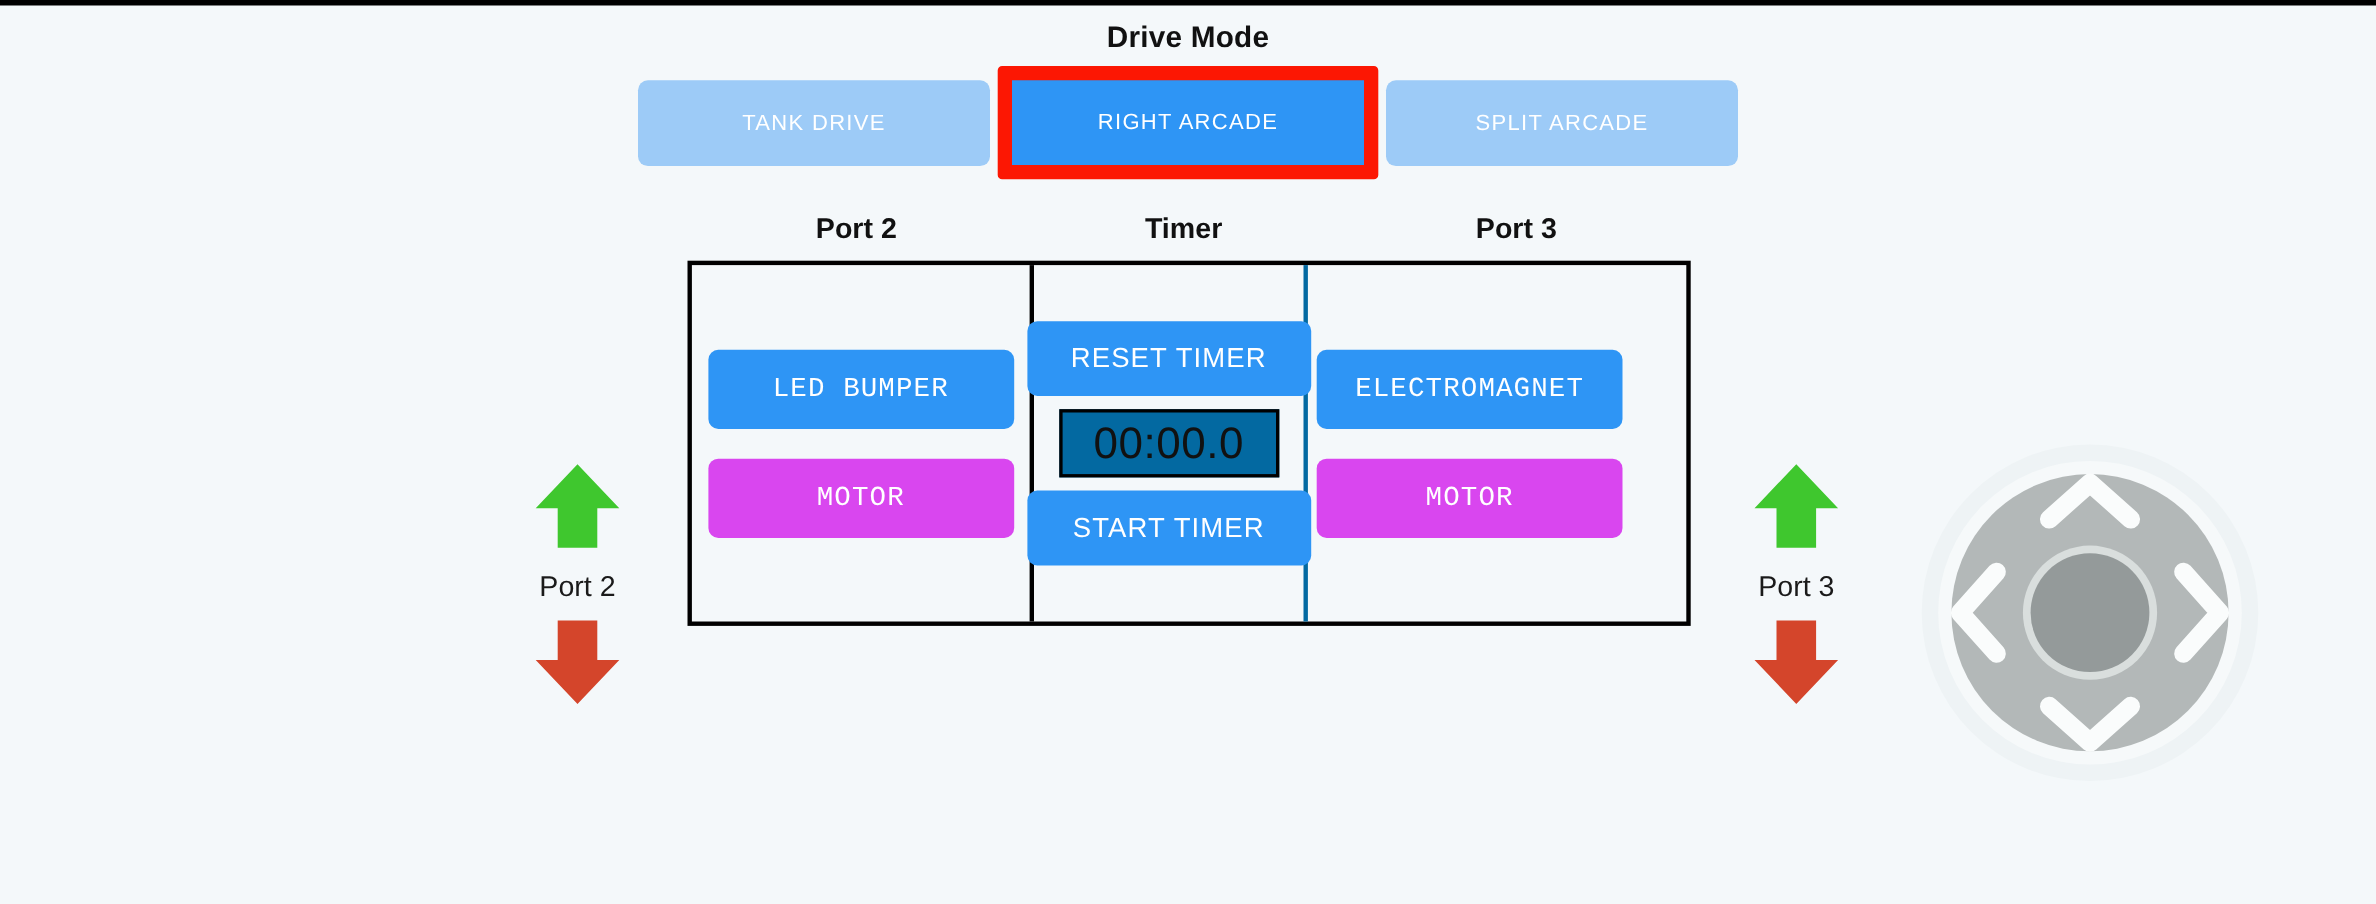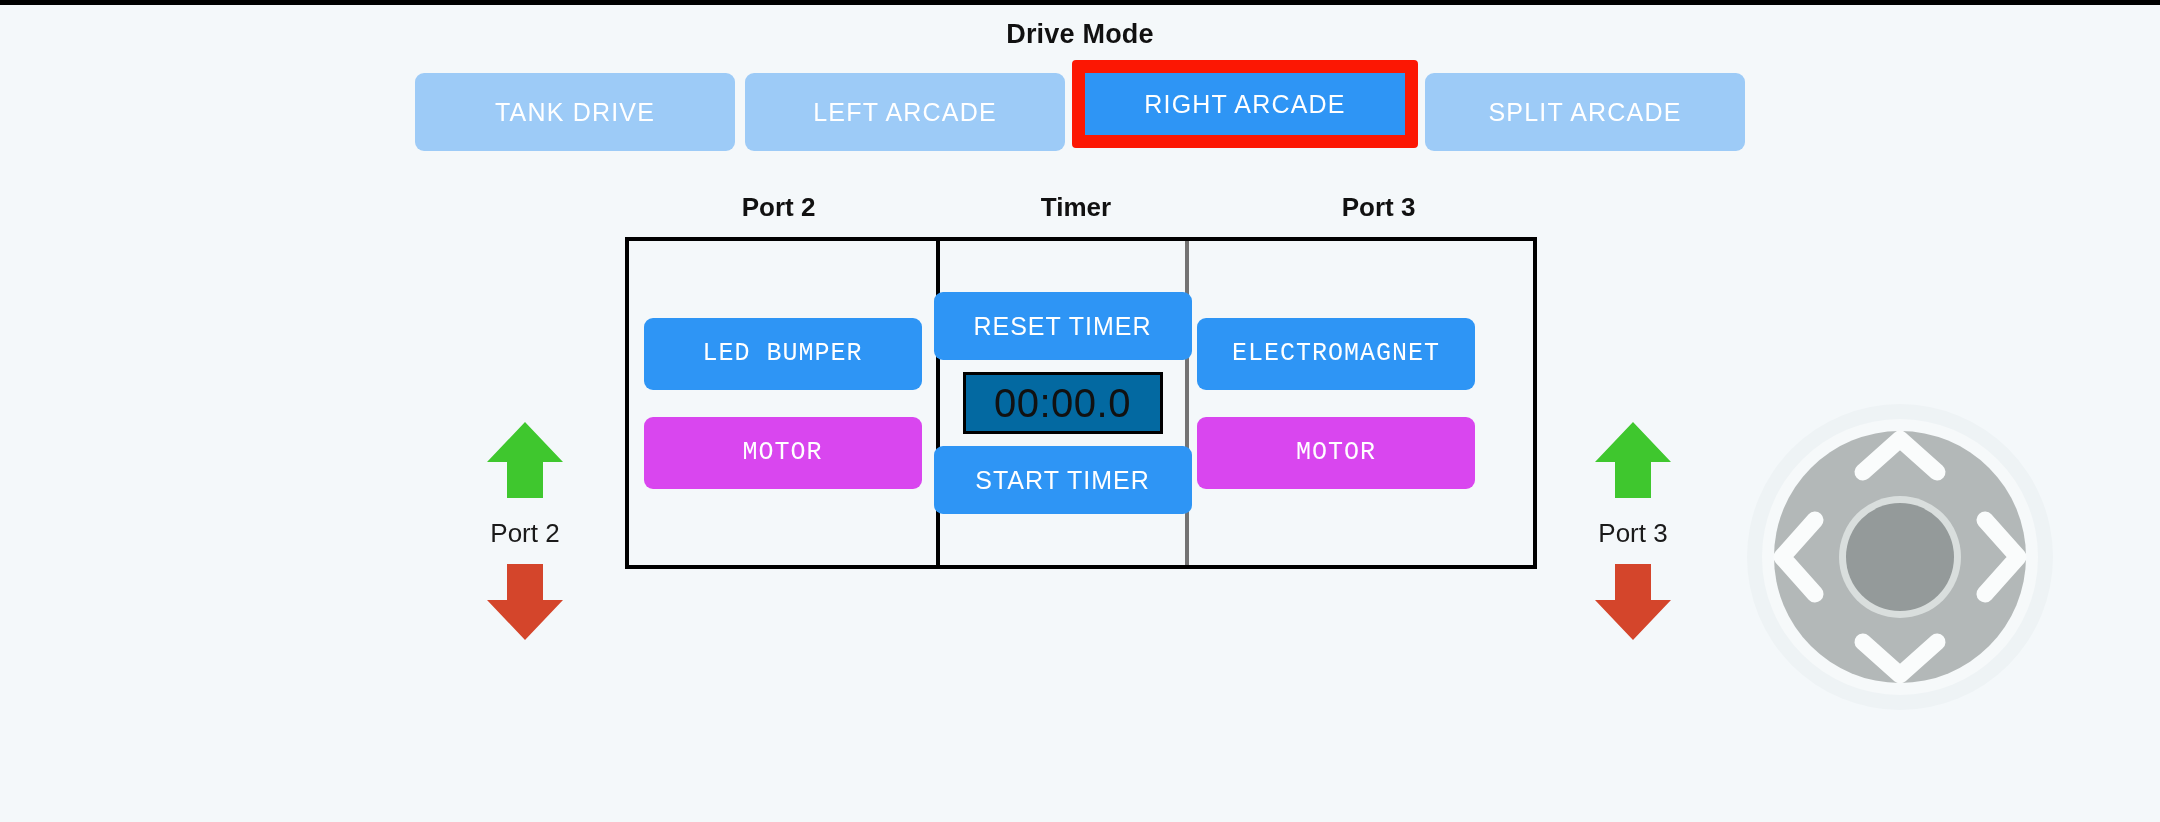--- a/index.html
+++ b/index.html
@@ -42,36 +42,36 @@
     justify-content: center;
     align-items: flex-start;
     gap: 10px;
   }
   .mode-btn {
     width: 320px;
     height: 78px;
     border-radius: 9px;
     background: #9dcbf7;
     color: #ffffff;
-    font-size: 25px;
+    font-size: 20px;
     letter-spacing: 1.2px;
     display: flex;
     align-items: center;
     justify-content: center;
     box-sizing: border-box;
     border: none;
     font-family: "Liberation Sans", sans-serif;
     user-select: none;
   }
   .mode-btn.active {
     background: #2e95f5;
     border: 13px solid #fc1703;
     border-radius: 4px;
     width: 346px;
-    height: 88px;
+    height: 103px;
     margin: -13px -3px;
   }
   
   #panels-headers {
     position: absolute;
     left: 625px;
     top: 192px;
     width: 912px;
     display: flex;
   }
@@ -99,21 +99,21 @@
   }
   .panel {
     box-sizing: border-box;
     display: flex;
     flex-direction: column;
     align-items: center;
     justify-content: center;
     position: relative;
   }
   .panel.p-left  { width: 307px; }
-  .panel.p-mid   { width: 253px; border-left: 4px solid #000000; border-right: 4px solid #737373; }
+  .panel.p-mid   { width: 253px; border-left: 4px solid #000000; border-right: 4px solid #0369a1; }
   .panel.p-right { width: 294px; }
 
   .pad-btn {
     width: 278px;
     height: 72px;
     border-radius: 9px;
     color: #ffffff;
     font-size: 25px;
     letter-spacing: 1.0px;
     display: flex;
@@ -191,21 +191,20 @@
 </style>
 </head>
 <body>
 
 <div id="top-rule"></div>
 
 <div id="drive-mode-section">
   <div id="drive-mode-title">Drive Mode</div>
   <div id="drive-mode-buttons">
     <div class="mode-btn">TANK DRIVE</div>
-    <div class="mode-btn">LEFT ARCADE</div>
     <div class="mode-btn active">RIGHT ARCADE</div>
     <div class="mode-btn">SPLIT ARCADE</div>
   </div>
 </div>
 
 <div id="panels-headers">
   <div class="panel-header h-left">Port 2</div>
   <div class="panel-header h-mid">Timer</div>
   <div class="panel-header h-right">Port 3</div>
 </div>

